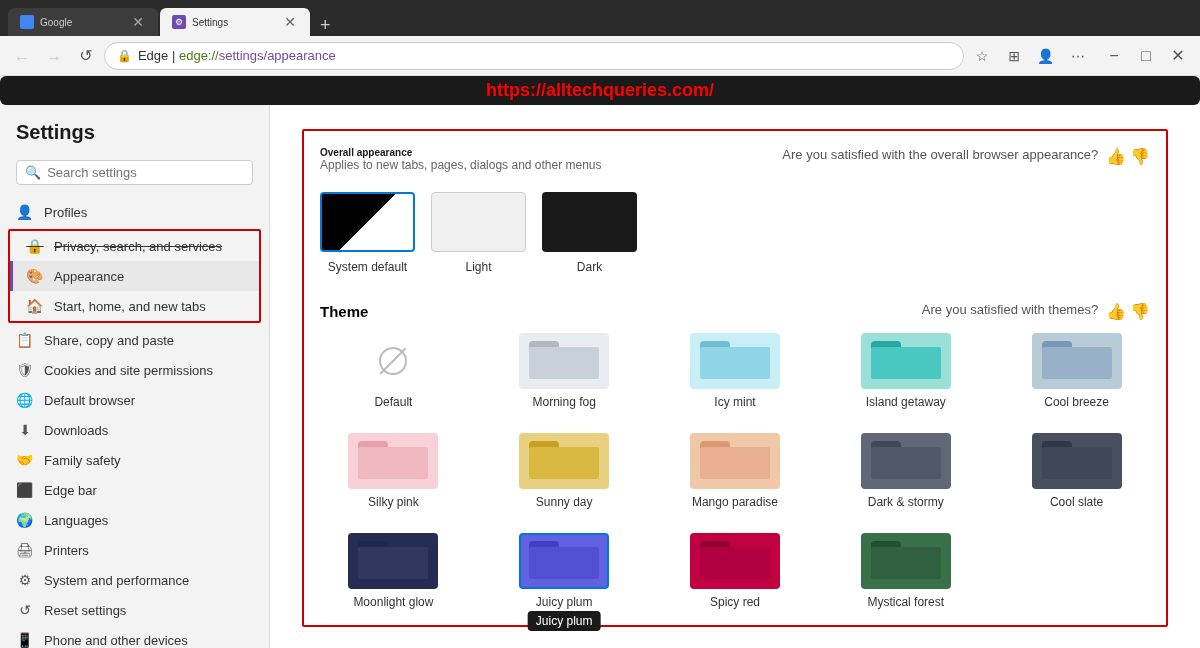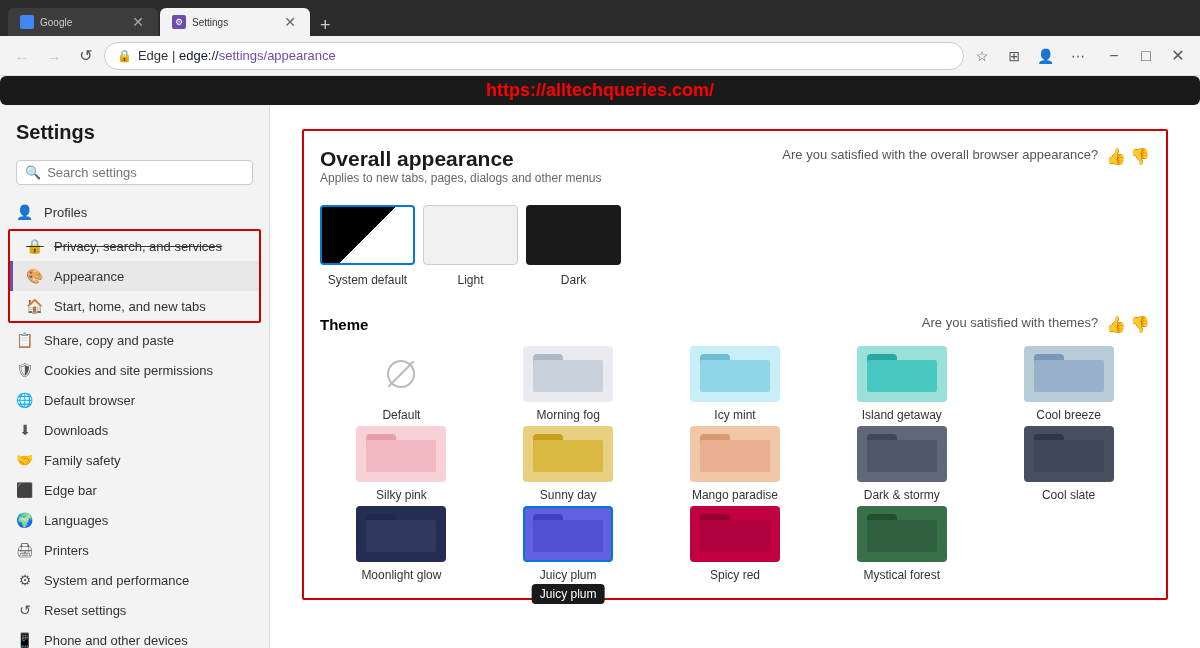--- a/index.html
+++ b/index.html
@@ -46,44 +46,44 @@
     .sidebar-highlight-group { border: 2px solid #cc0000; margin: 2px 8px; border-radius: 2px; }
 
     
     .content-area { flex: 1; padding: 24px 32px; overflow-y: auto; background: white; }
     .page-title { font-size: 20px; font-weight: 600; color: #1a1a1a; margin-bottom: 20px; }
 
     
     .section-bordered { border: 2px solid #cc0000; padding: 16px; border-radius: 2px; }
 
     .section-header { display: flex; justify-content: space-between; align-items: flex-start; margin-bottom: 4px; }
-    .section-title { font-size: 21px; font-weight: 600; color: #1a1a1a; }
+    .section-title { font-size: 10px; font-weight: 600; color: #1a1a1a; }
     .section-subtitle { font-size: 12px; color: #666; margin-bottom: 16px; }
     .section-actions { display: flex; align-items: flex-start; gap: 8px; font-size: 13px; color: #555; }
     .feedback-icons { display: flex; gap: 4px; }
     .feedback-icon { font-size: 16px; cursor: pointer; color: #555; }
 
     
-    .appearance-options { display: flex; gap: 8px; margin-bottom: 20px; }
+    .appearance-options { display: flex; gap: 16px; margin-bottom: 20px; }
     .appearance-item { display: flex; flex-direction: column; align-items: center; gap: 8px; cursor: pointer; }
     .appearance-preview { width: 95px; height: 60px; border-radius: 4px; border: 2px solid transparent; overflow: hidden; position: relative; }
     .appearance-preview.selected { border-color: #0078d4; }
     .appearance-label { font-size: 12px; color: #333; }
 
     
     .preview-system { background: linear-gradient(135deg, black 50%, white 50%); }
     .preview-light { background: #f0f0f0; }
     .preview-dark { background: #1a1a1a; }
 
     
     .theme-section { margin-top: 8px; }
     .theme-header { display: flex; justify-content: space-between; align-items: center; margin-bottom: 12px; margin-top: 28px; }
     .theme-title { font-size: 15px; font-weight: 600; }
 
-    .theme-grid { display: grid; grid-template-columns: repeat(5, 1fr); gap: 4px; }
+    .theme-grid { display: grid; grid-template-columns: repeat(5, 1fr); gap: 24px; }
     .theme-item { display: flex; flex-direction: column; align-items: center; gap: 6px; cursor: pointer; }
     .theme-preview { width: 90px; height: 56px; border-radius: 4px; border: 2px solid transparent; position: relative; overflow: hidden; }
     .theme-preview.selected { border-color: #0078d4; }
     .theme-label { font-size: 12px; color: #333; text-align: center; }
 
     
     .folder-tab { position: absolute; top: 6px; left: 8px; width: 30px; height: 8px; border-radius: 4px 4px 0 0; }
     .folder-body { position: absolute; top: 12px; left: 8px; right: 8px; bottom: 8px; border-radius: 2px; }
     .theme-default { background: white; }
 
@@ -171,21 +171,21 @@
 
 <div class="nav-bar">
   <div class="nav-btn disabled">←</div>
   <div class="nav-btn disabled">→</div>
   <div class="nav-btn">↺</div>
   <div class="address-bar">
     <span class="address-icon">🔒</span>
     <div class="address-text">
       <span>Edge</span>
       <span> | </span>
-      <span style="color:#0f172a">edge://</span><span style="color:#6e4cad">settings/appearance</span>
+      <span style="color:#4d7c0f">edge://</span><span style="color:#6e4cad">settings/appearance</span>
     </div>
   </div>
   <div class="nav-actions">
     <div class="action-btn">☆</div>
     <div class="action-btn">⊞</div>
     <div class="action-btn">👤</div>
     <div class="action-btn">⋯</div>
   </div>
   <div style="display:flex;gap:4px;margin-left:4px;">
     <div class="nav-btn">−</div>

